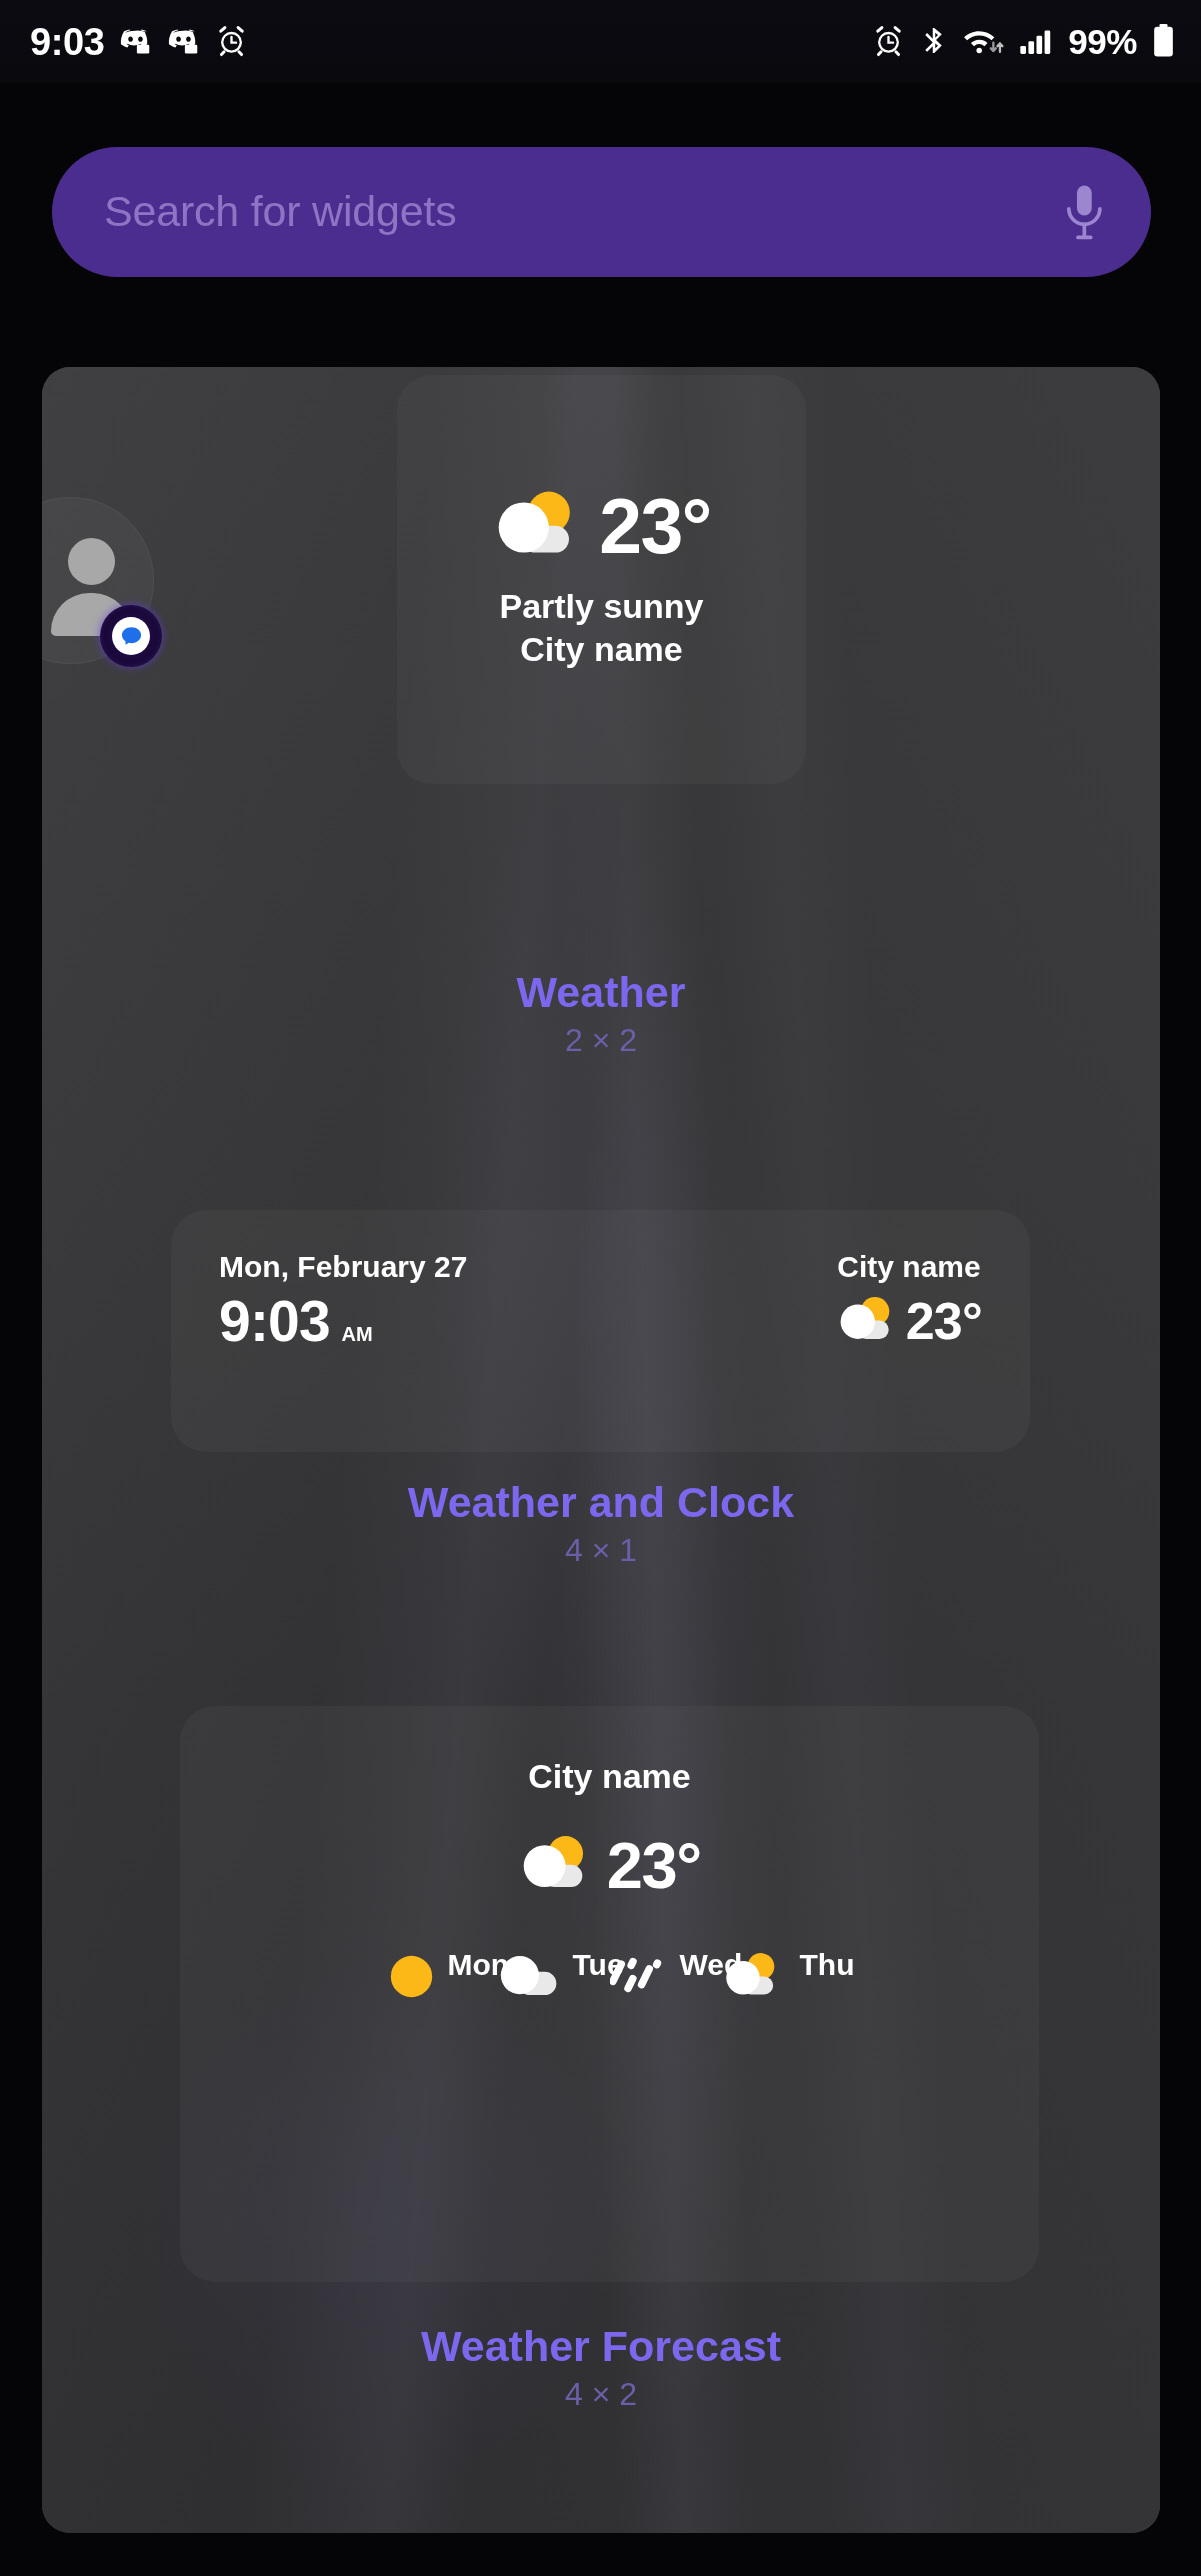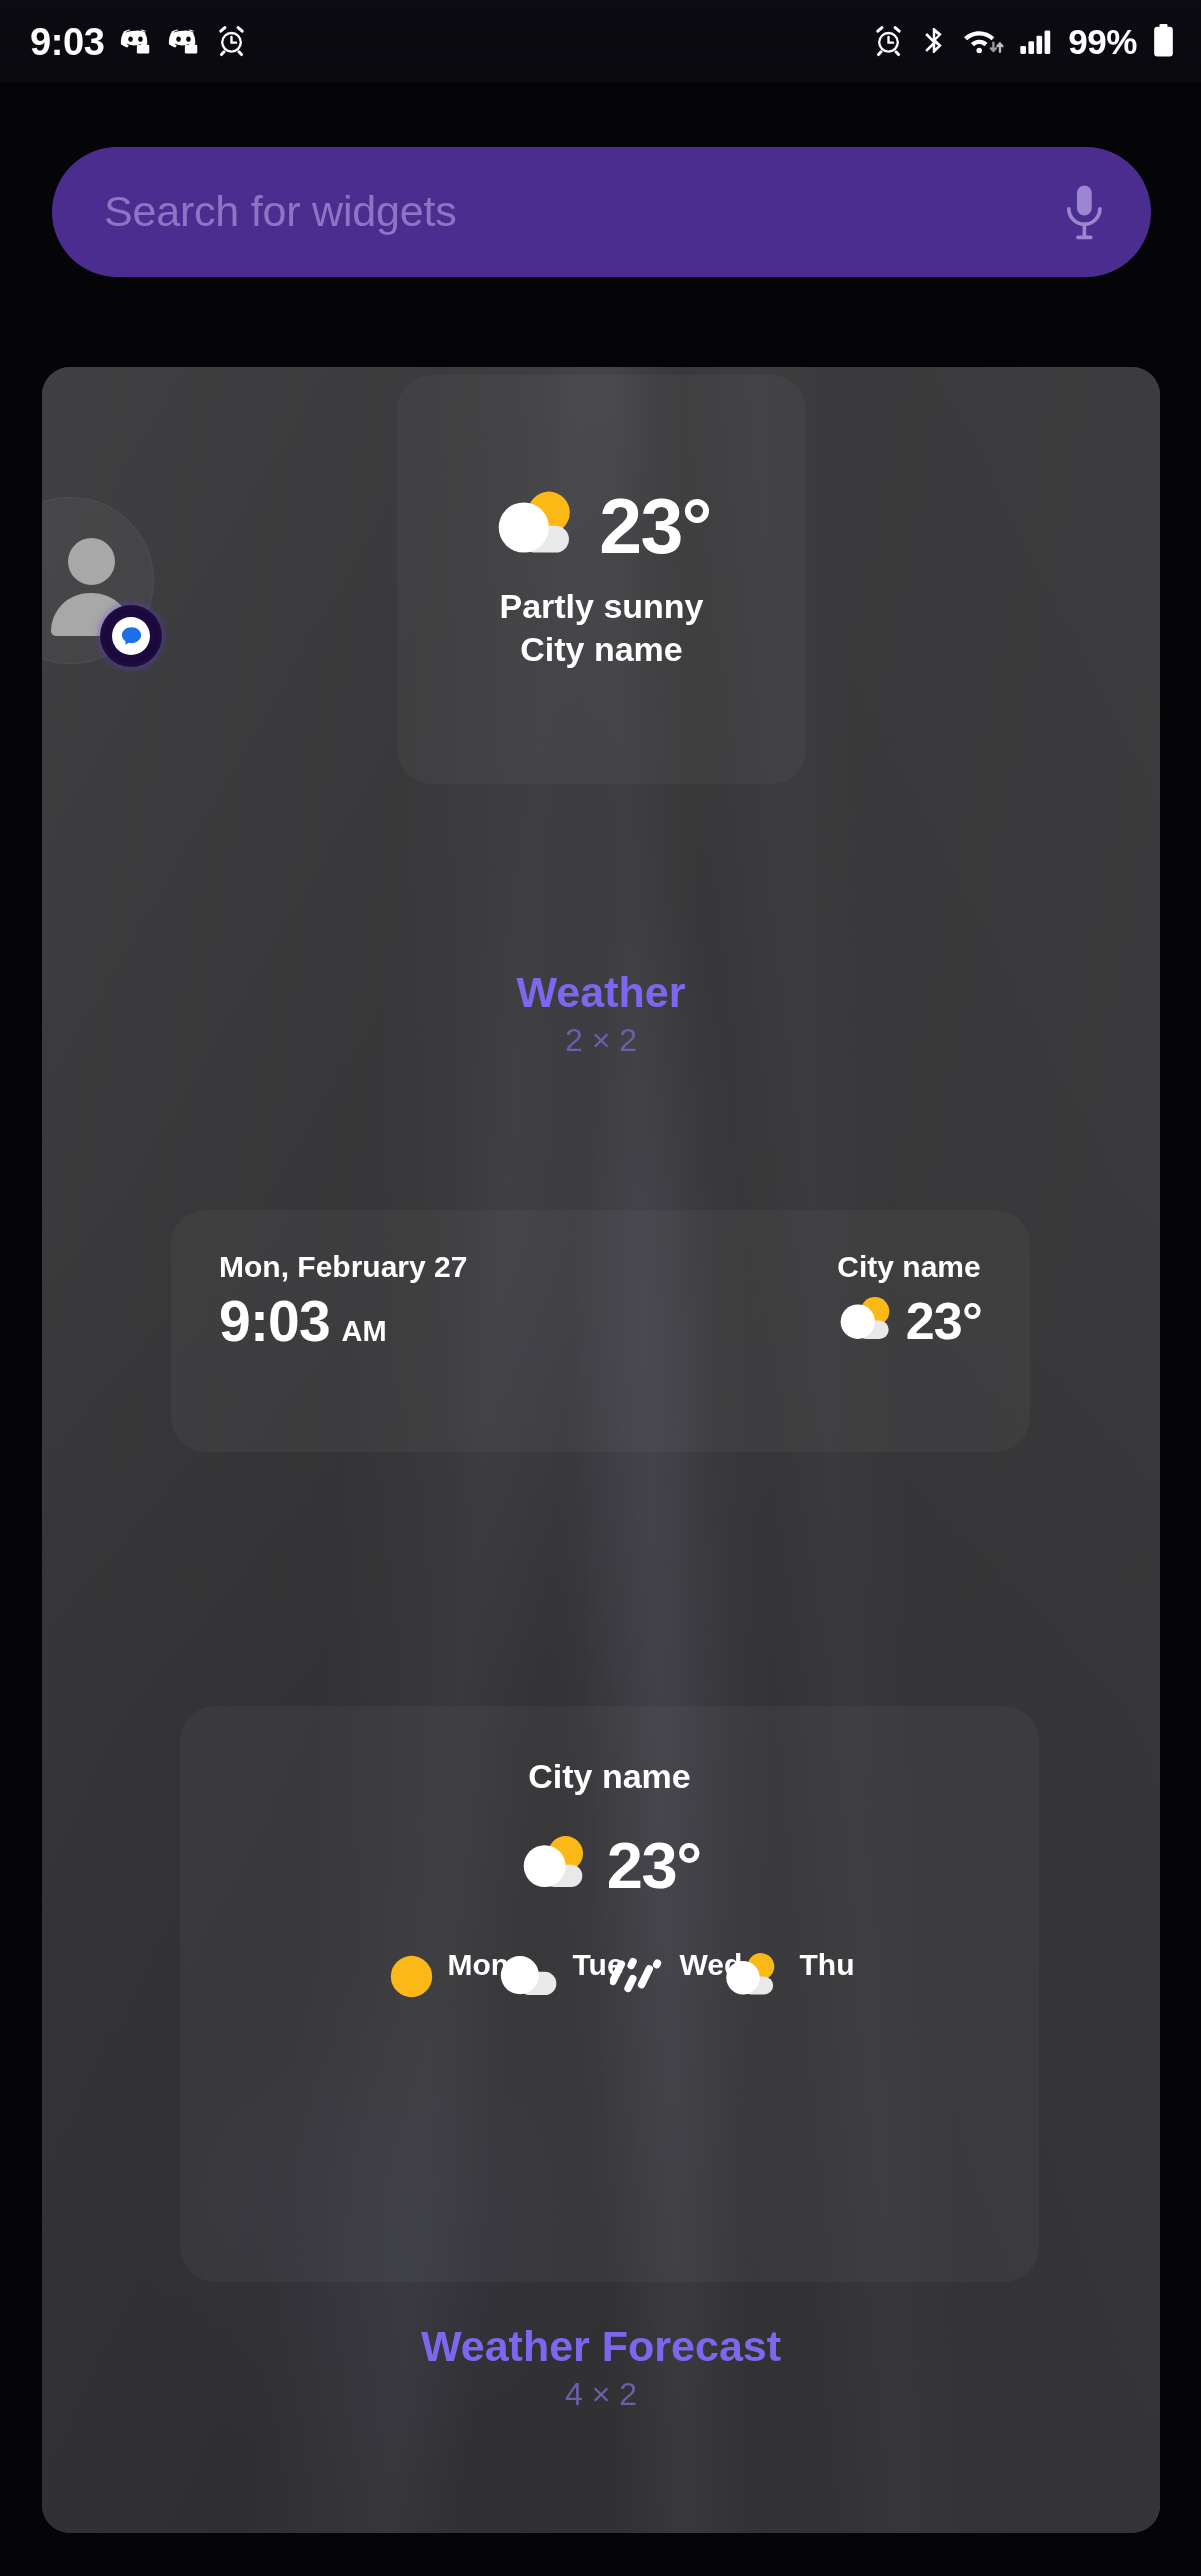--- a/index.html
+++ b/index.html
@@ -138,21 +138,21 @@
   
   #card-clock {
     left:129px; top:843px; width:859px; height:242px;
     display:flex; align-items:flex-start; justify-content:space-between;
     padding:40px 48px 0 48px;
   }
   .clk-left { display:flex; flex-direction:column; }
   .clk-date { font-size:30px; font-weight:700; color:#ffffff; line-height:1.1; }
   .clk-timerow { display:flex; align-items:baseline; gap:11.7px; margin-top:10px; }
   .clk-time { font-size:57px; font-weight:700; color:#ffffff; letter-spacing:-0.8px; line-height:1; }
-  .clk-ampm { font-size:29px; font-weight:700; color:#ffffff; line-height:1; }
+  .clk-ampm { font-size:20px; font-weight:700; color:#ffffff; line-height:1; }
   .clk-right { display:flex; flex-direction:column; align-items:center; }
   .clk-city { font-size:30px; font-weight:700; color:#ffffff; line-height:1.1; }
   .clk-temprow { display:flex; align-items:center; gap:6.7px; margin-top:11.7px; }
   .clk-temp { font-size:52px; font-weight:700; color:#ffffff; letter-spacing:-0.8px; line-height:1; }
 
   
   #card-forecast {
     left:138px; top:1339px; width:859px; height:576px;
     display:flex; flex-direction:column; align-items:center;
     padding-top:52px;
@@ -309,20 +309,24 @@
               <circle cx="68" cy="28" r="25" fill="#fcb816"></circle>
               <rect x="36" y="44" width="56" height="32" rx="16" fill="#e9e9e9"></rect>
               <circle cx="38" cy="46" r="30" fill="#ffffff"></circle>
             </svg>
           </span>
           <span class="clk-temp">23°</span>
         </div>
       </div>
     </div>
 
+    <div class="wlabel" style="top:1112px;">
+      <div class="wl-name">Weather and Clock</div>
+      <div class="wl-size">4 × 1</div>
+    </div>
 
     <div id="card-forecast" class="wcard">
       <div class="fc-city">City name</div>
       <div class="fc-currow">
         <span>
           <svg width="77" height="60" viewBox="0 0 110 86">
             <circle cx="68" cy="28" r="25" fill="#fcb816"></circle>
             <rect x="36" y="44" width="56" height="32" rx="16" fill="#e9e9e9"></rect>
             <circle cx="38" cy="46" r="30" fill="#ffffff"></circle>
           </svg>

